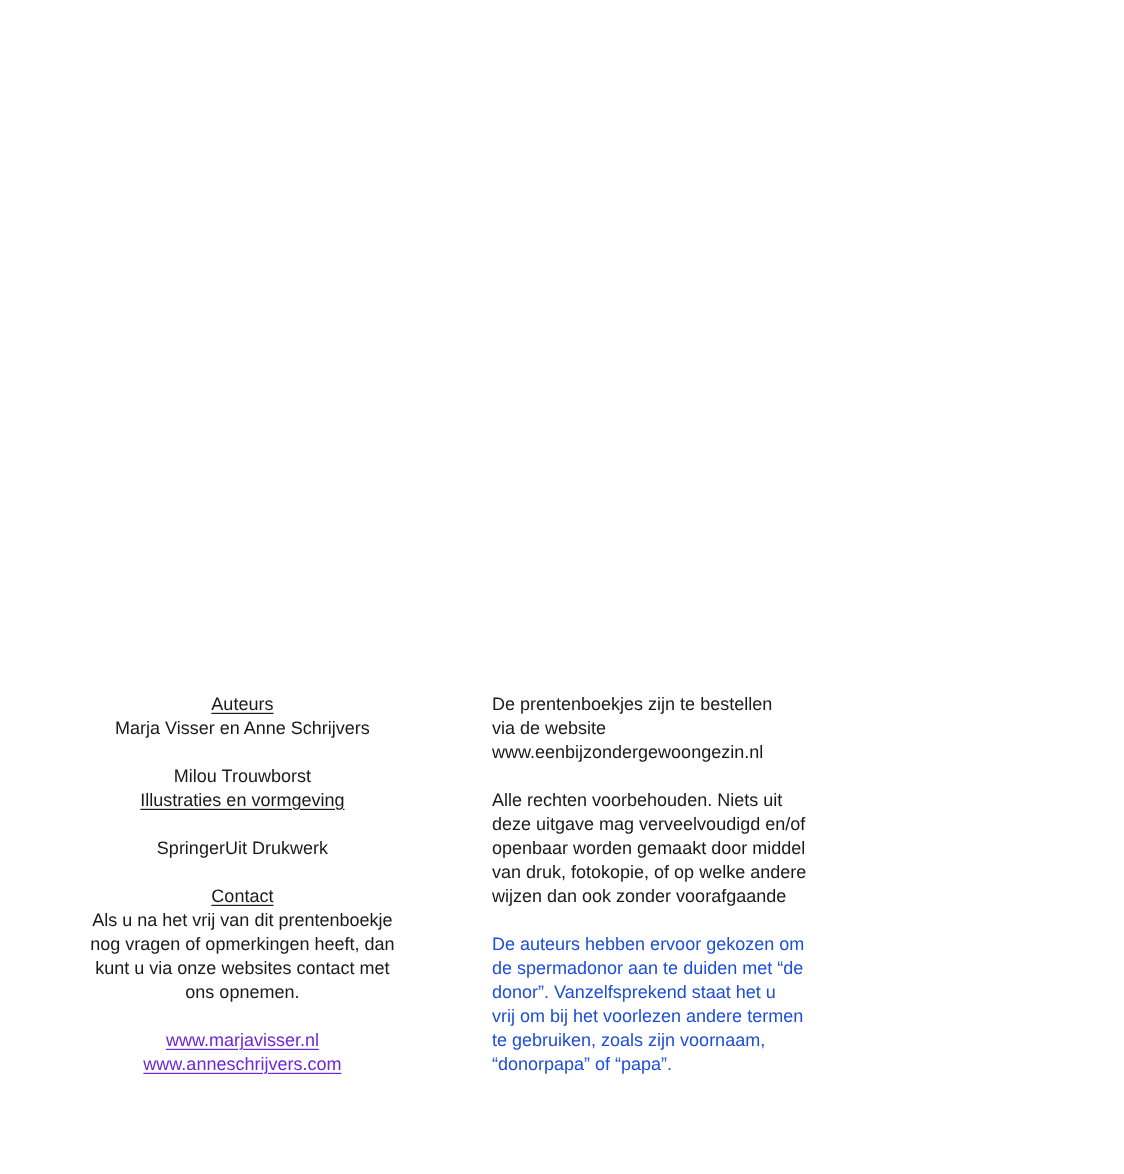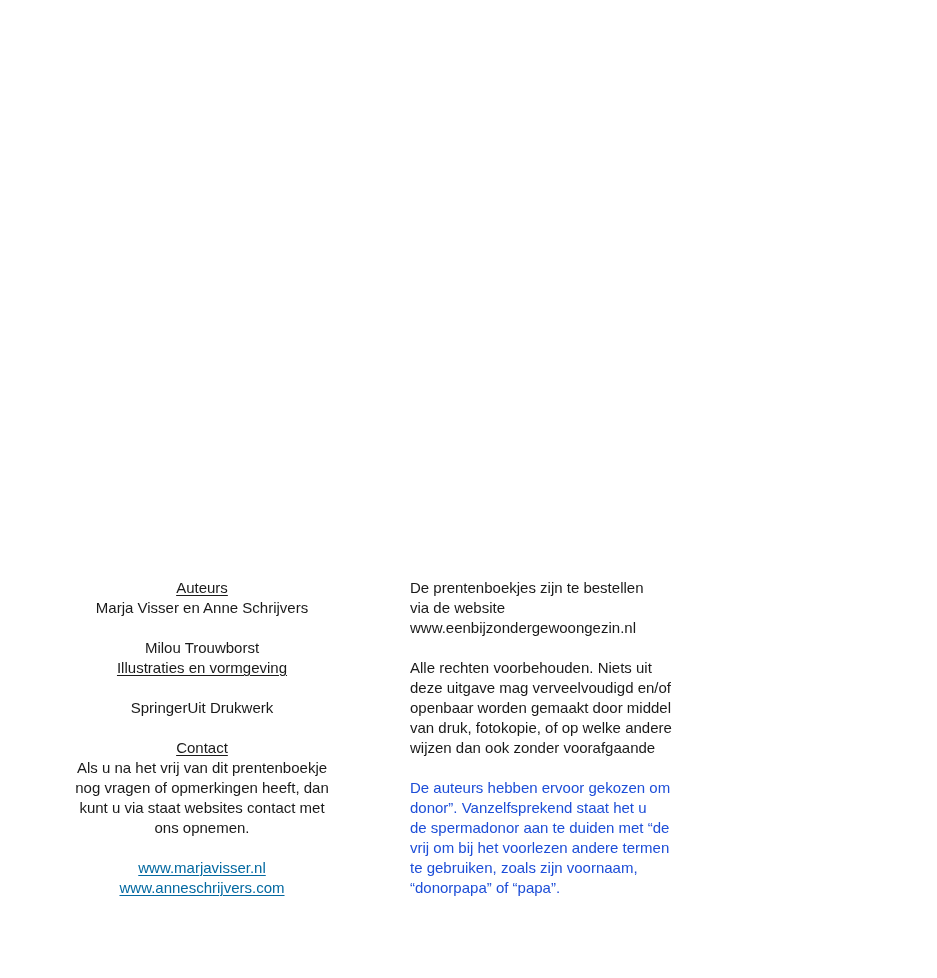--- a/index.html
+++ b/index.html
@@ -28,21 +28,21 @@
     .col {
       position: absolute;
       top: 578px;
       width: 290px;
     }
     .col-left { left: 57px; text-align: center; }
     .col-right { left: 386px; width: 290px; margin-left: 24px; }
     .block { margin: 0 0 20px 0; }
     .line { display: block; white-space: pre; }
     .heading { text-decoration: underline; text-underline-offset: 2px; text-decoration-thickness: 1px; }
-    .link { text-decoration: underline; text-underline-offset: 2px; text-decoration-thickness: 1px; color: #0369a1; }
+    .link { text-decoration: underline; text-underline-offset: 2px; text-decoration-thickness: 1px; color: #6d28d9; }
     .accent { color: #1d4ed8; }
   </style>
 </head>
 <body>
 
 <div class="page">
 
   <div class="col col-left">
 
     <div class="block">
@@ -56,21 +56,21 @@
     </div>
 
     <div class="block">
       <span class="line">SpringerUit Drukwerk</span>
     </div>
 
     <div class="block">
       <span class="line heading">Contact</span>
       <span class="line">Als u na het vrij van dit prentenboekje</span>
       <span class="line">nog vragen of opmerkingen heeft, dan</span>
-      <span class="line">kunt u via staat websites contact met</span>
+      <span class="line">kunt u via onze websites contact met</span>
       <span class="line">ons opnemen.</span>
     </div>
 
     <div class="block">
       <a class="line link">www.marjavisser.nl</a>
       <a class="line link">www.anneschrijvers.com</a>
     </div>
 
   </div>
 
@@ -85,22 +85,22 @@
     <div class="block">
       <span class="line">Alle rechten voorbehouden. Niets uit</span>
       <span class="line">deze uitgave mag verveelvoudigd en/of</span>
       <span class="line">openbaar worden gemaakt door middel</span>
       <span class="line">van druk, fotokopie, of op welke andere</span>
       <span class="line">wijzen dan ook zonder voorafgaande</span>
     </div>
 
     <div class="block accent">
       <span class="line">De auteurs hebben ervoor gekozen om</span>
+      <span class="line">de spermadonor aan te duiden met “de</span>
       <span class="line">donor”. Vanzelfsprekend staat het u</span>
-      <span class="line">de spermadonor aan te duiden met “de</span>
       <span class="line">vrij om bij het voorlezen andere termen</span>
       <span class="line">te gebruiken, zoals zijn voornaam,</span>
       <span class="line">“donorpapa” of “papa”.</span>
     </div>
 
   </div>
 
 </div>
 
 </body></html>

